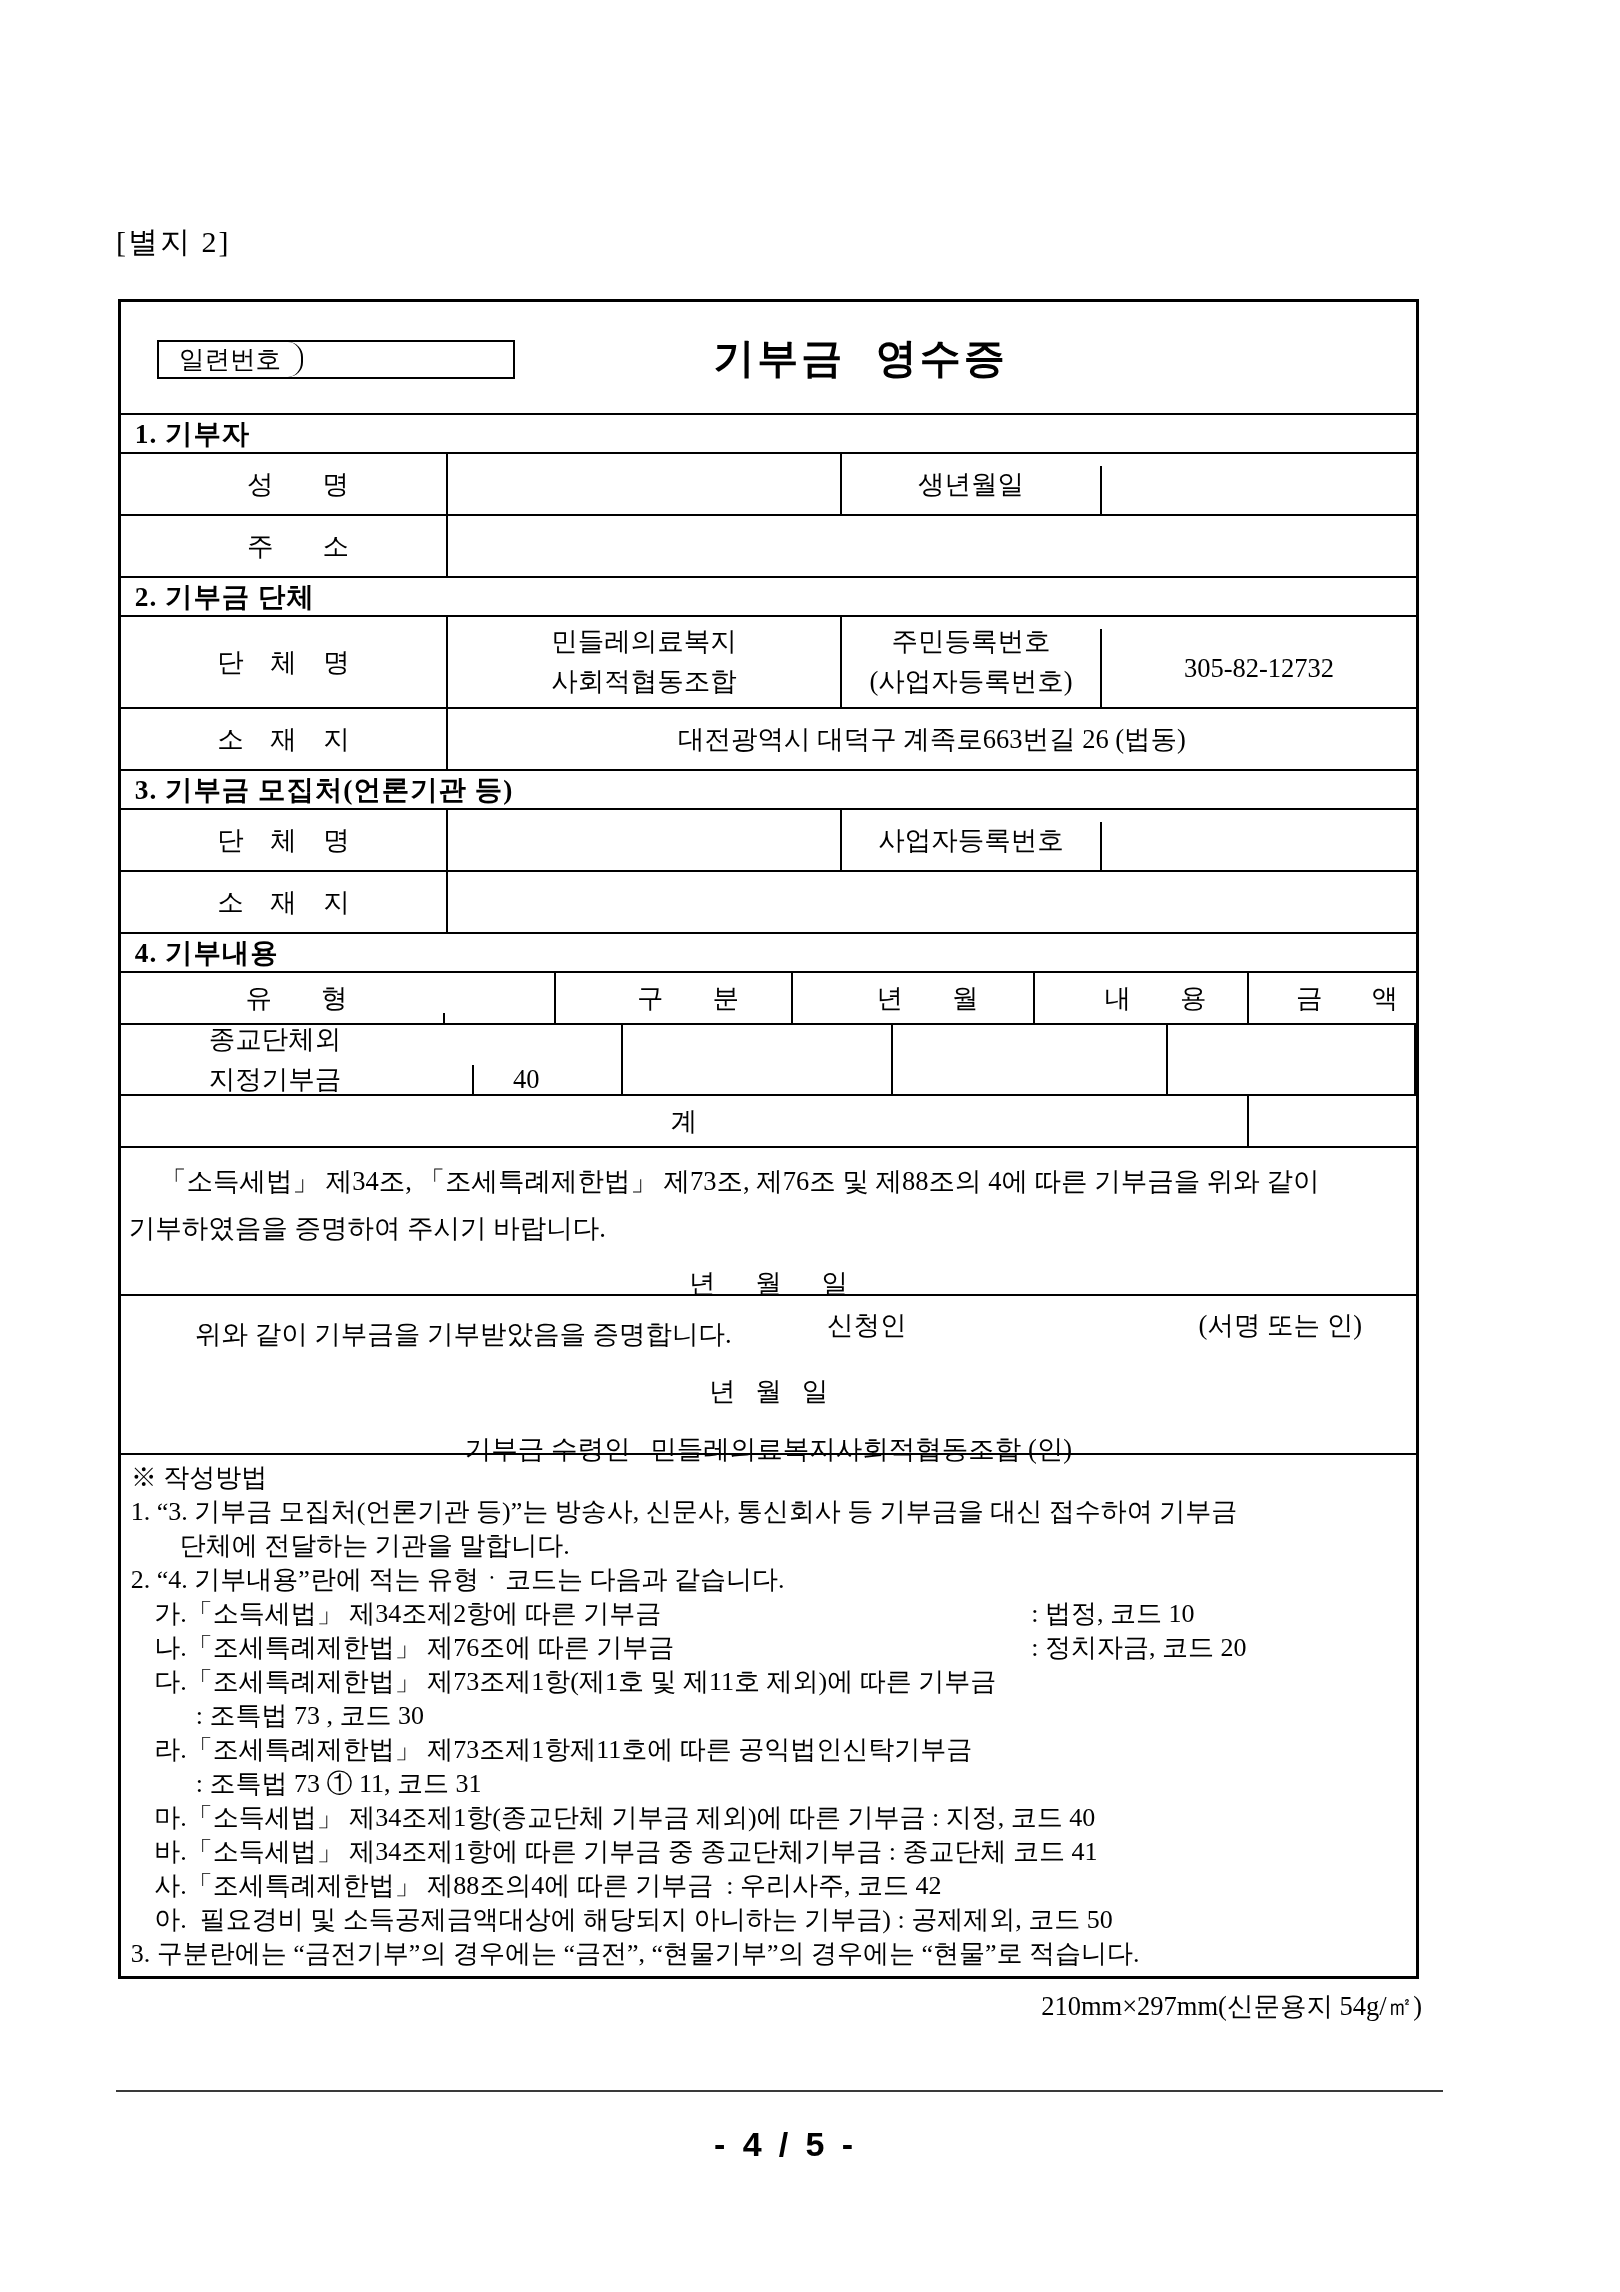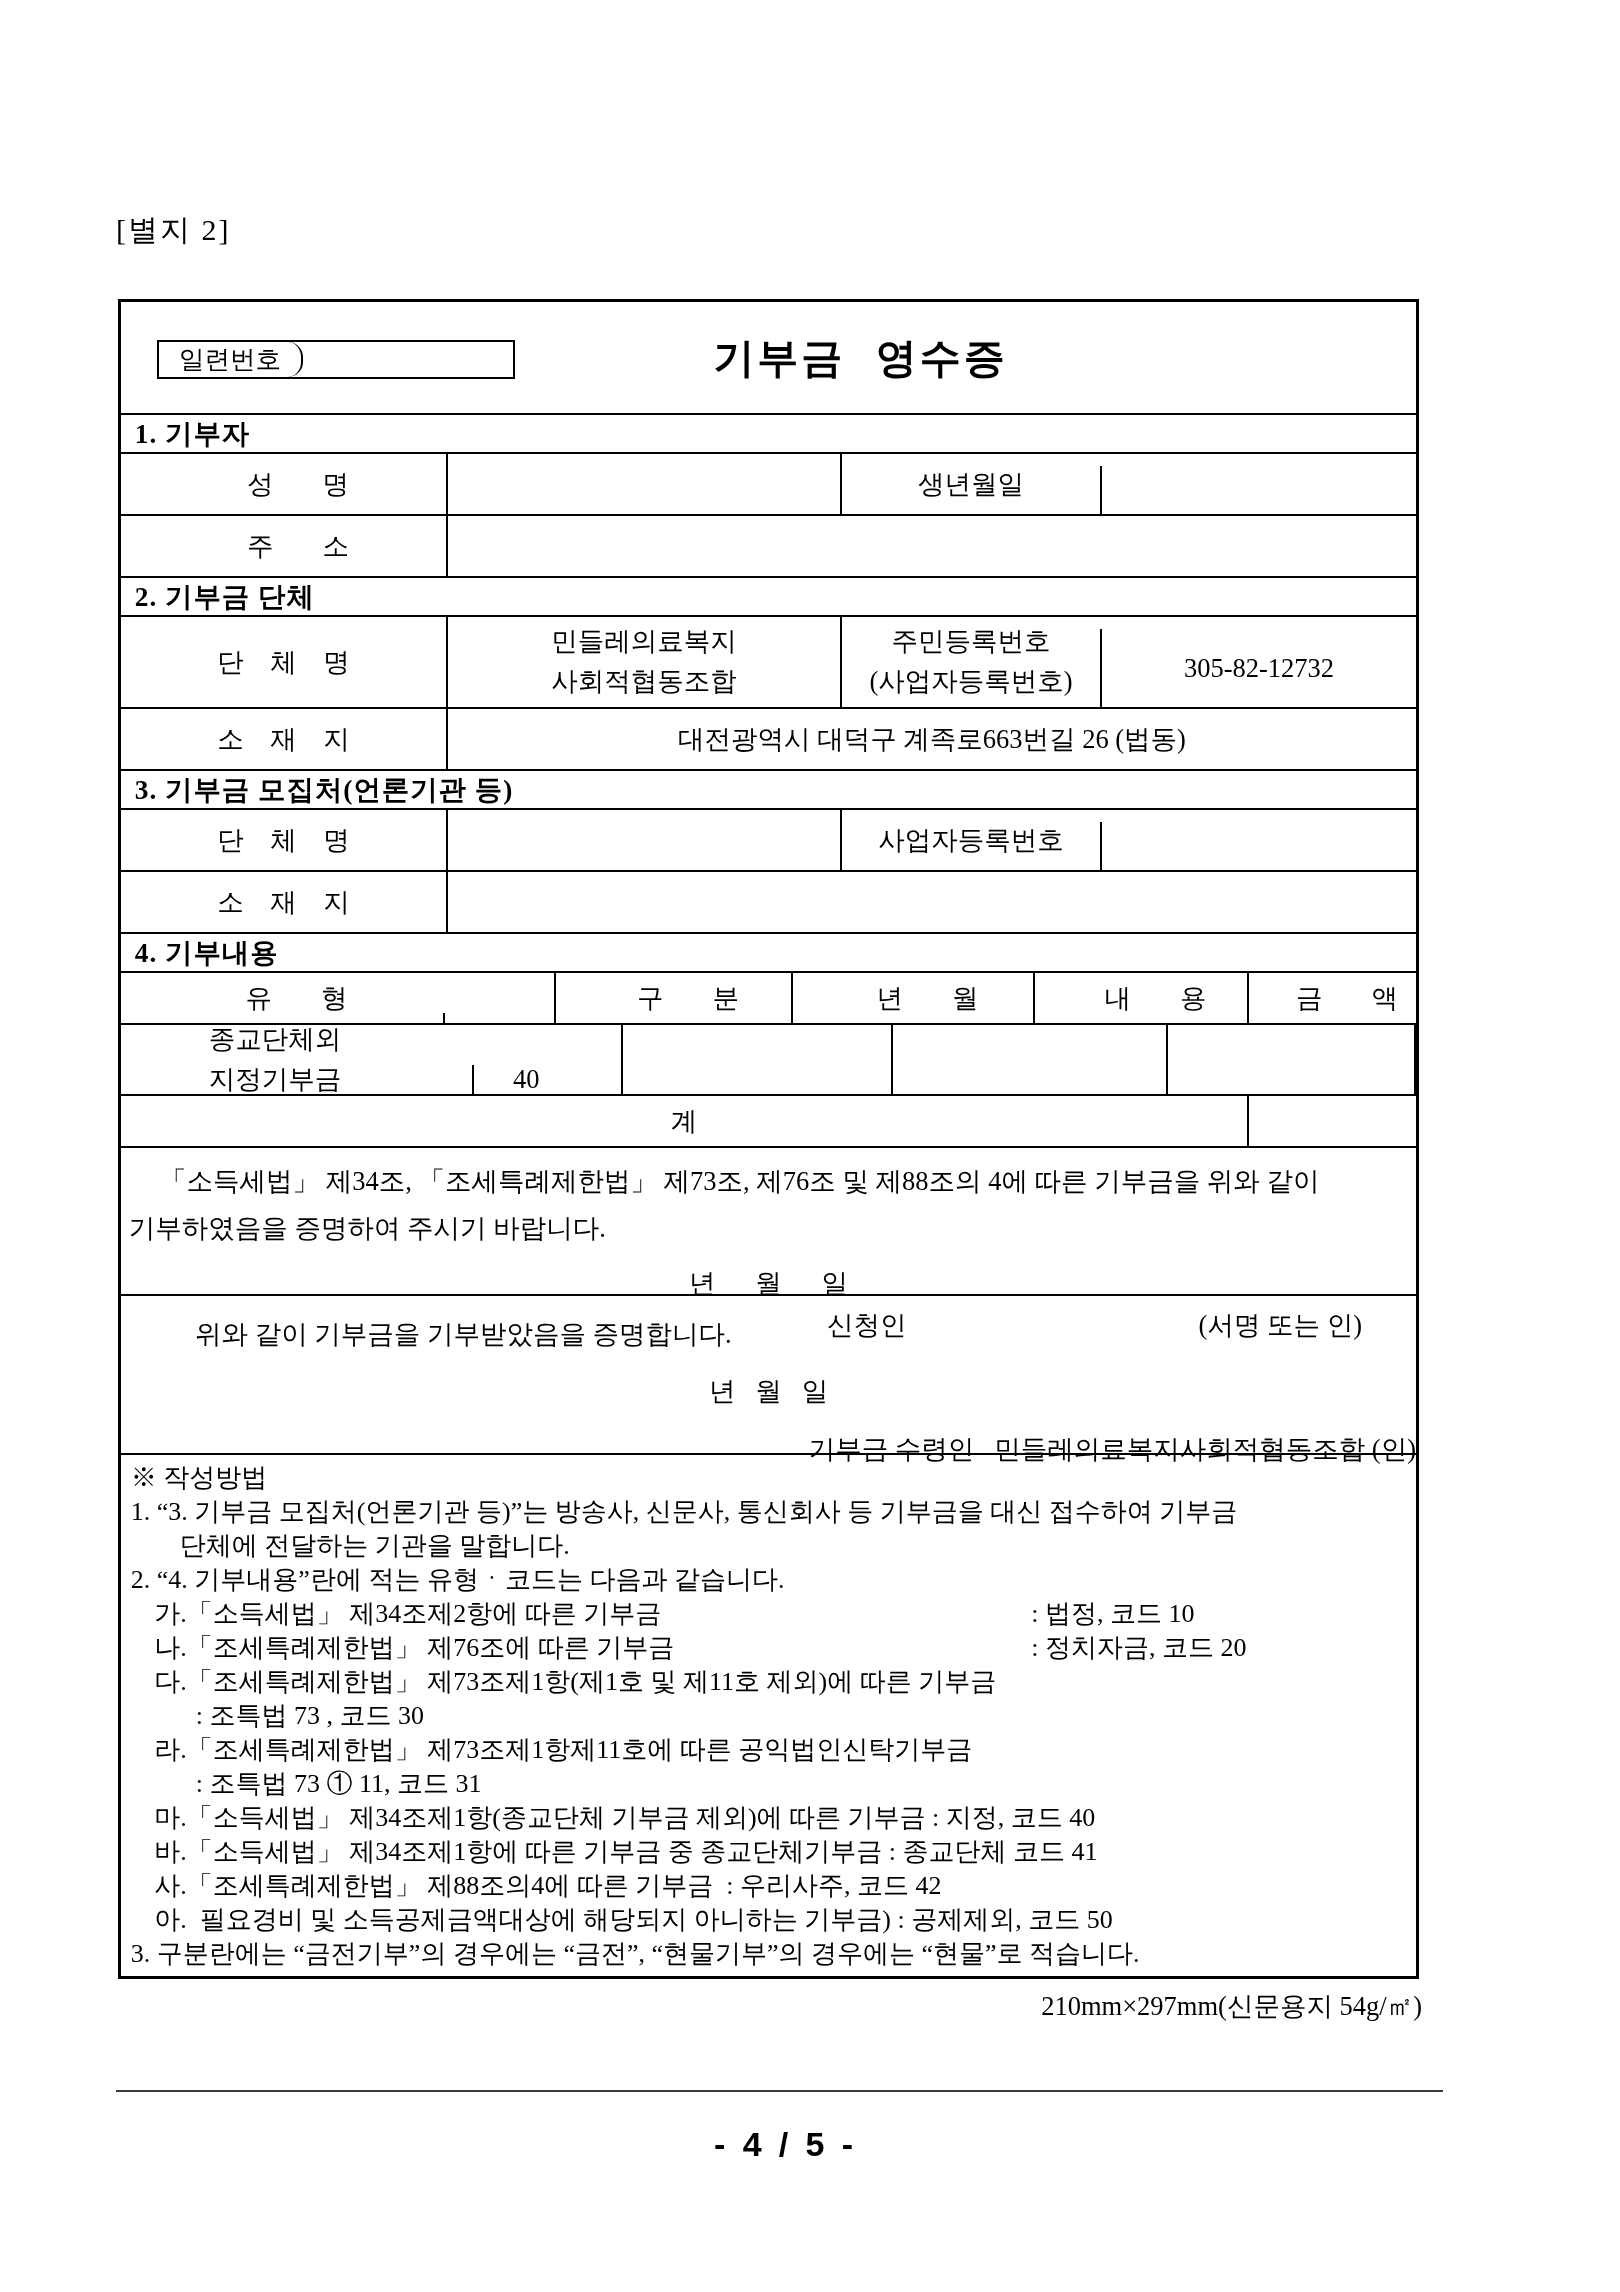--- a/index.html
+++ b/index.html
@@ -2,21 +2,21 @@
 <html lang="ko"><head>
 <meta charset="utf-8">
 <style>
   html,body{margin:0;padding:0;}
   body{
     width:1620px;height:2293px;position:relative;background:#ffffff;
     font-family:"Liberation Serif","DejaVu Serif",serif;color:#000;
   }
   .pre{white-space:pre;}
   
-  .attachment-label{position:absolute;left:116px;top:210px;font-size:30px;letter-spacing:2px;}
+  .attachment-label{position:absolute;left:116px;top:222px;font-size:30px;letter-spacing:2px;}
   .paper-spec{position:absolute;left:118px;top:1988px;width:1304px;text-align:right;font-size:26.5px;}
   .footer-rule{position:absolute;left:116px;top:2090px;width:1327px;height:0;border-top:2px solid #3a3a3a;}
   .page-number{position:absolute;left:122px;top:2125px;width:1327px;text-align:center;
     font-family:"Liberation Sans","DejaVu Sans",sans-serif;font-weight:bold;font-size:34px;letter-spacing:3.9px;}
 
   
   .doc-table{position:absolute;left:118px;top:299px;width:1301px;border:3.9px solid #000;background:#fff;box-sizing:border-box;}
   .row{display:flex;border-top:2px solid #000;box-sizing:border-box;align-items:stretch;}
   .row:first-child{border-top:none;}
   .cell{border-left:2px solid #000;box-sizing:border-box;display:flex;align-items:center;justify-content:center;
@@ -60,21 +60,21 @@
   .ws2{word-spacing:1.6em;padding-left:29px;}
   .ws3{word-spacing:0.75em;}
 
   
   .decl-line{font-size:26.5px;line-height:47px;padding-left:7.8px;}
   .decl-indent{padding-left:39px;}
   .decl-date{font-size:26.5px;text-align:center;margin-top:13.7px;}
   .applicant-line{display:flex;justify-content:space-between;padding:5.9px 54px 0 706px;font-size:26.5px;}
   .decl2-line1{font-size:26.5px;padding-left:74px;padding-top:19.6px;}
   .decl2-date{font-size:26.5px;text-align:center;margin-top:21.6px;}
-  .decl2-receiver{font-size:26.5px;text-align:right;margin-top:21.6px;}
+  .decl2-receiver{font-size:26.5px;text-align:center;margin-top:21.6px;}
 
   
   .notes{padding:5.9px 9.8px 0 7.8px;}
   .note-line{font-size:26px;line-height:34px;white-space:pre;}
   .ind0{padding-left:2px;}
   .ind1{padding-left:25.5px;}
   .ind2{padding-left:51px;}
   .ind3{padding-left:67px;}
   .tab{display:inline-block;width:877px;}
 </style>

